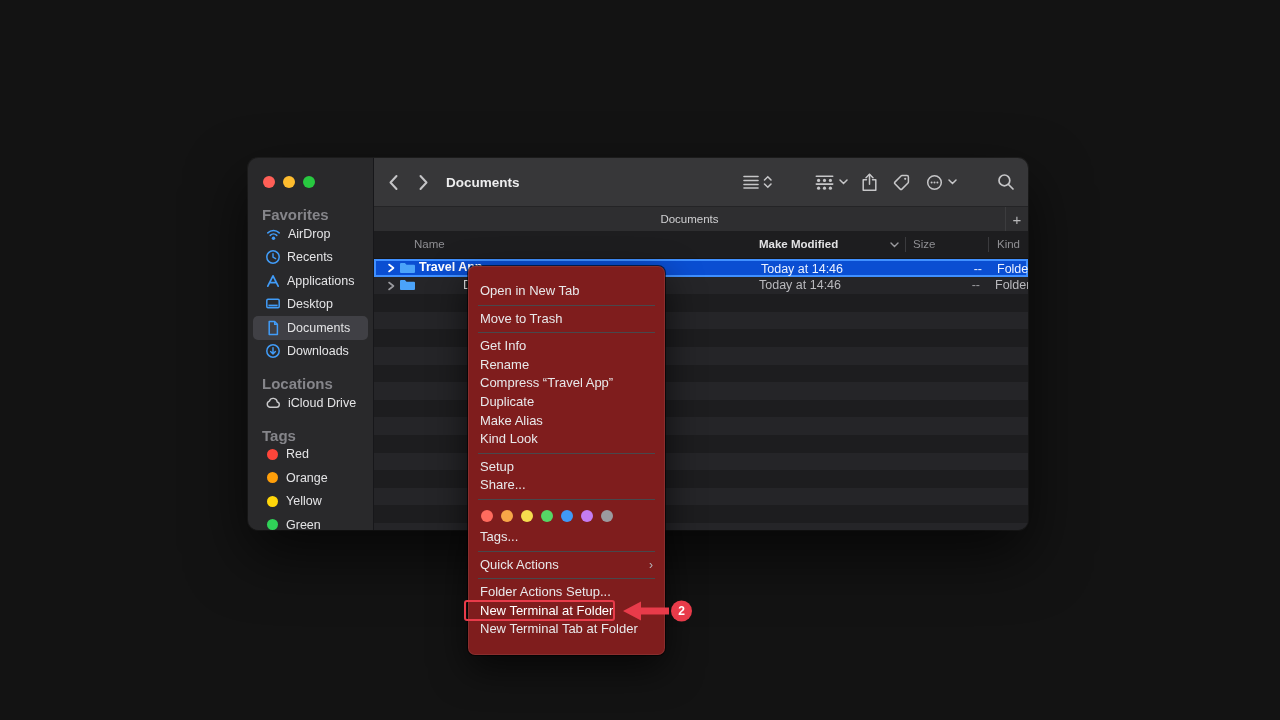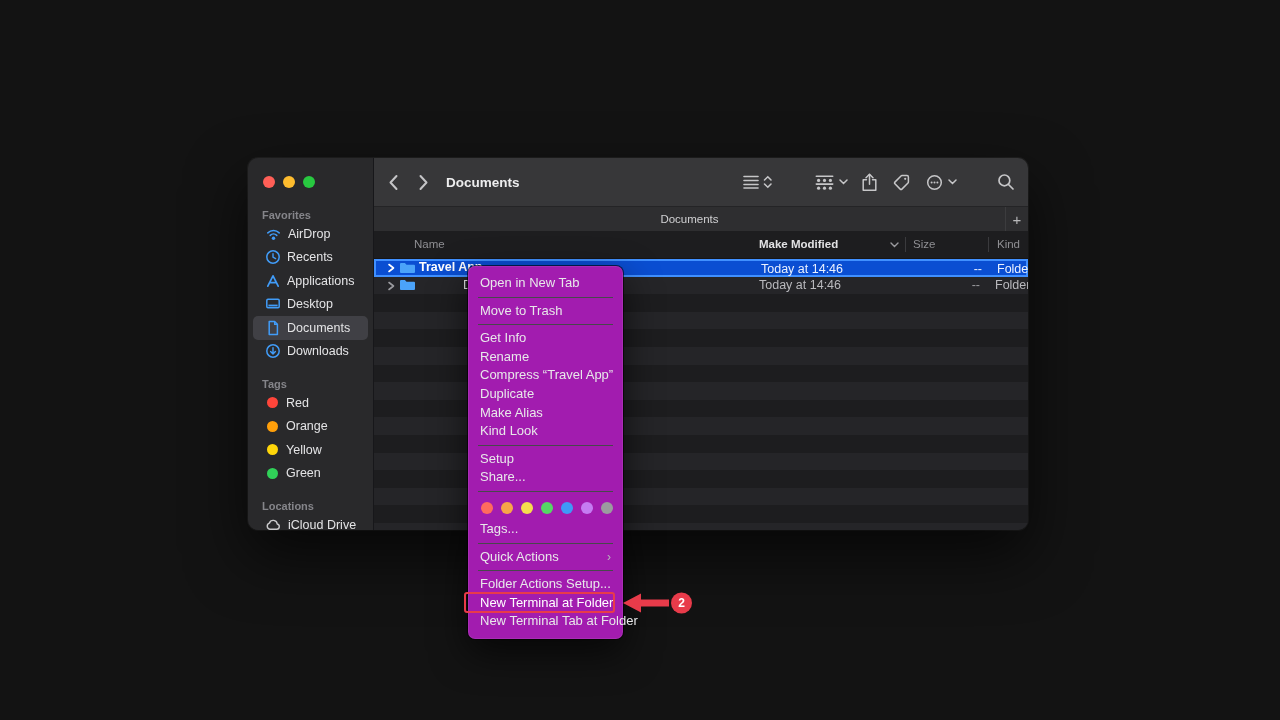--- a/index.html
+++ b/index.html
@@ -9,21 +9,21 @@
   
   .window{position:absolute;left:248px;top:158px;width:780px;height:372px;border-radius:10px;
           overflow:hidden;background:#1d1d1f;display:flex;
           box-shadow:0 25px 60px rgba(0,0,0,.65),0 0 0 1px rgba(255,255,255,.05);}
 
   
   .sidebar{width:126px;flex:none;background:#29292b;border-right:1px solid #17171a;
            padding-top:50px;box-sizing:border-box;position:relative;overflow:hidden;}
   .tl{position:absolute;top:18px;left:15px;display:flex;gap:8px;}
   .tl span{width:12px;height:12px;border-radius:50%;display:block;}
-  .seclabel{font-size:11px;font-weight:700;color:#85858a;padding-left:14px;height:14px;line-height:14px;}
+  .seclabel{font-size:15px;font-weight:700;color:#85858a;padding-left:14px;height:14px;line-height:14px;}
   .sitem{height:23.5px;display:flex;align-items:center;margin:0 5px;padding-left:12px;
          border-radius:5px;font-size:12.5px;color:#e4e4e6;white-space:nowrap;}
   .sitem svg{flex:none;margin-right:6px;}
   .sitem.sel{background:#404045;}
   .sec{margin-top:0;}
   .sec+.sec{margin-top:14px;}
   .tagdot{width:11px;height:11px;border-radius:50%;flex:none;margin:0 8px 0 2px;}
 
   
   .main{flex:1;min-width:0;display:flex;flex-direction:column;}
@@ -57,22 +57,22 @@
   .frow .c-date{left:385px;color:#b9b9bd;}
   .frow .c-size{left:558px;width:48px;text-align:right;color:#9c9ca0;}
   .frow .c-kind{left:621px;color:#b9b9bd;}
   .frow.selected{background:#0a4ed2;border:2px solid #4090ff;box-sizing:border-box;}
   .frow.selected .c-date,.frow.selected .c-size,.frow.selected .c-kind{color:#eaf1ff;}
   .frow.selected .c-chev{top:2px;left:11px;}
   .frow.selected .c-icon{top:.5px;left:23px;}
   .frow.selected .c-name{left:43px;top:-2px;color:#fff;}
 
   
-  .menu{position:absolute;left:468px;top:266px;width:155px;background:#a21caf;border-radius:7px;
-        padding:8px 0;box-sizing:border-box;z-index:10;
+  .menu{position:absolute;left:468px;top:266px;width:197px;background:#7f1d1d;border-radius:7px;
+        padding:16px 0;box-sizing:border-box;z-index:10;
         box-shadow:0 14px 36px rgba(0,0,0,.65),0 0 0 1px rgba(0,0,0,.6),inset 0 0 0 1px rgba(255,255,255,.08);}
   .mi{position:relative;height:18.6px;line-height:18.6px;padding:0 12px;font-size:13px;color:#e8e8ea;
       white-space:nowrap;}
   .msep{height:1px;background:#48484c;margin:4px 10px;}
   .mi.flex{display:flex;justify-content:space-between;align-items:center;}
   .sub{color:#b6b6ba;font-size:12px;}
   .dotsrow{height:24px;display:flex;align-items:center;gap:8px;padding:0 0 0 13px;}
   .mdot{width:12px;height:12px;border-radius:50%;flex:none;}
   .mi.hl{color:#fff;}
   .redbox{position:absolute;left:-4px;top:-1.5px;width:151px;height:21px;border:2.5px solid #e83b4a;
@@ -139,46 +139,46 @@
         <div class="sitem">
           <svg width="16" height="16">
             <circle cx="8" cy="8" r="6.2" fill="none" stroke="#419cf8" stroke-width="1.5"></circle>
             <path d="M8 4.6V10.8M5.6 8.6L8 11L10.4 8.6" fill="none" stroke="#419cf8" stroke-width="1.4" stroke-linecap="round" stroke-linejoin="round"></path>
           </svg>
           <span>Downloads</span>
         </div>
       </div>
 
       <div class="sec">
+        <div class="seclabel">Locations</div>
+        <div class="sitem">
+          <svg width="17" height="15">
+            <path d="M4.8 12.2h6.9a2.6 2.6 0 0 0 .5-5.15a4 4 0 0 0-7.8-.85a3.1 3.1 0 0 0 .4 6Z" fill="none" stroke="#c9c9cb" stroke-width="1.4" stroke-linejoin="round"></path>
+          </svg>
+          <span>iCloud Drive</span>
+        </div>
+      </div>
+
+      <div class="sec">
         <div class="seclabel">Tags</div>
         <div class="sitem">
           <span class="tagdot" style="background: rgb(255, 69, 58);"></span>
           <span>Red</span>
         </div>
         <div class="sitem">
           <span class="tagdot" style="background: rgb(255, 159, 10);"></span>
           <span>Orange</span>
         </div>
         <div class="sitem">
           <span class="tagdot" style="background: rgb(255, 214, 10);"></span>
           <span>Yellow</span>
         </div>
         <div class="sitem">
           <span class="tagdot" style="background: rgb(48, 209, 88);"></span>
           <span>Green</span>
-        </div>
-      </div>
-
-      <div class="sec">
-        <div class="seclabel">Locations</div>
-        <div class="sitem">
-          <svg width="17" height="15">
-            <path d="M4.8 12.2h6.9a2.6 2.6 0 0 0 .5-5.15a4 4 0 0 0-7.8-.85a3.1 3.1 0 0 0 .4 6Z" fill="none" stroke="#c9c9cb" stroke-width="1.4" stroke-linejoin="round"></path>
-          </svg>
-          <span>iCloud Drive</span>
         </div>
       </div>
     </aside>
 
     <div class="main">
 
       <div class="toolbar">
         <div class="abs" style="left:14px;">
           <svg width="11" height="17">
               <path d="M8.5 2L2.5 8.5L8.5 15" fill="none" stroke="#c4c4c6" stroke-width="2" stroke-linecap="round" stroke-linejoin="round"></path>

